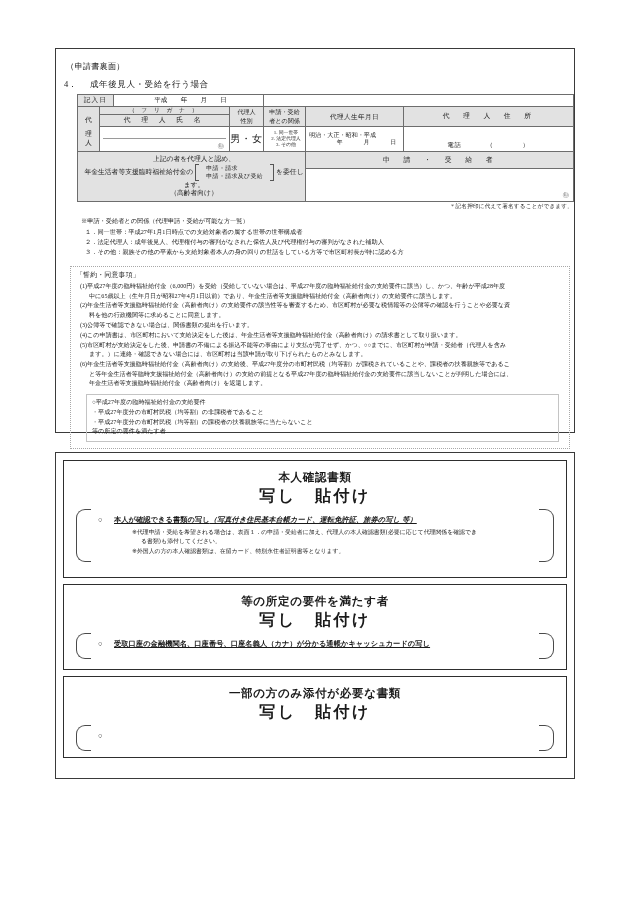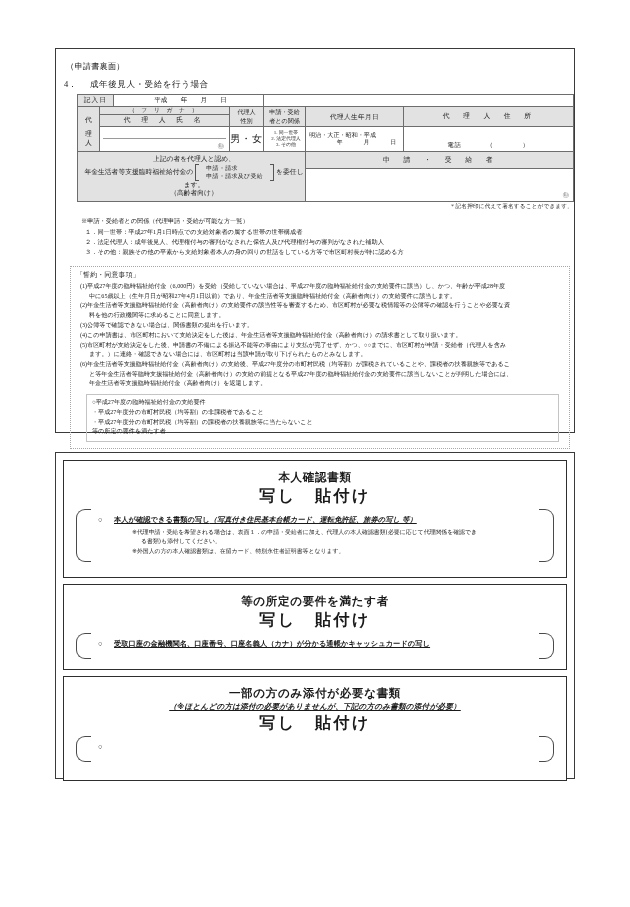--- a/index.html
+++ b/index.html
@@ -201,21 +201,21 @@
   .doc-block {
     border: 1.1px solid #2e2e2e;
     box-sizing: border-box;
     margin-bottom: 6px;
     padding: 6px 8px 7px 8px;
     background: #fff;
     position: relative;
   }
   #doc-1 { height: 118px; }
   #doc-2 { height: 86px; }
-  #doc-3 { height: 105px; margin-bottom: 0; }
+  #doc-3 { height: 82px; margin-bottom: 0; }
 
   .doc-title {
     text-align: center;
     font-weight: bold;
     font-size: 11.5px;
     letter-spacing: 0.7px;
     font-family: "DejaVu Sans", "Liberation Sans", sans-serif;
     margin: 3px 0 1px 0;
   }
   .doc-sub {
@@ -462,21 +462,20 @@
     <div class="bracket-area">
       <div class="bullet-row">
         <span class="bullet-mark">○</span>
         <span class="bullet-plain">受取口座の金融機関名、口座番号、口座名義人（カナ）が分かる通帳かキャッシュカードの写し</span>
       </div>
     </div>
   </div>
 
   <div class="doc-block" id="doc-3">
     <div class="doc-title">一部の方のみ添付が必要な書類</div>
-    <div class="doc-sub">（※ほとんどの方は添付の必要がありませんが、下記の方のみ書類の添付が必要）</div>
     <div class="doc-paste">写し　貼付け</div>
     <div class="bracket-area">
       <div class="bullet-row">
         <span class="bullet-mark">○</span>
       </div>
     </div>
   </div>
 </div>
 
 </body></html>

